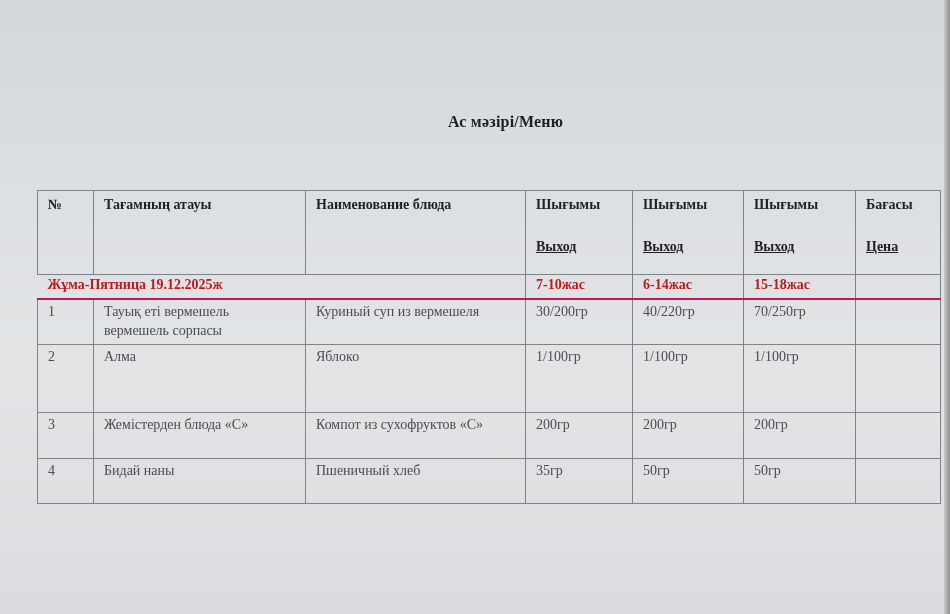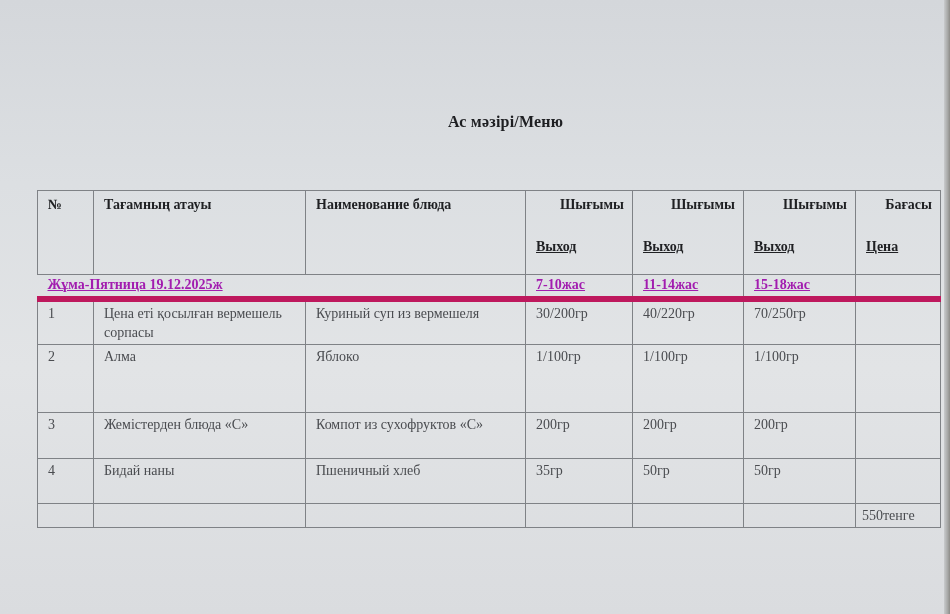--- a/index.html
+++ b/index.html
@@ -58,34 +58,32 @@
       font-weight: normal;
     }
     table.menu td.hdr {
       font-weight: bold;
       color: #1f2023;
       font-size: 14px;
       padding-top: 4px;
     }
     table.menu tr.day td {
       font-weight: bold;
-      color: #a21caf;
+      color: #b91c1c;
       border-top: none;
-      border-bottom: 6px solid #be185d;
+      border-bottom: 2px solid #be185d;
       padding-top: 0;
-      text-decoration: underline;
     }
     table.menu tr.day td.noside {
       border-left: none;
       border-right: none;
     }
     .sub {
       display: block;
       height: 22px;
-      text-align: right;
     }
     .sub2 {
       display: block;
       margin-top: 20px;
       text-decoration: underline;
     }
     .total {
       font-weight: bold;
       color: #1f2023;
     }
@@ -126,27 +124,27 @@
       <span class="sub2">Выход</span>
     </td>
     <td class="hdr">
       <span class="sub">Бағасы</span>
       <span class="sub2">Цена</span>
     </td>
   </tr>
   <tr class="day" style="height:24px;">
     <td colspan="3" class="noside" style="padding-left:10px;">Жұма-Пятница  19.12.2025ж</td>
     <td>7-10жас</td>
-    <td>11-14жас</td>
+    <td>6-14жас</td>
     <td>15-18жас</td>
     <td></td>
   </tr>
   <tr style="height:46px;">
     <td>1</td>
-    <td>Цена еті қосылған вермешель сорпасы</td>
+    <td>Тауық еті вермешель вермешель сорпасы</td>
     <td>Куриный суп из вермешеля</td>
     <td>30/200гр</td>
     <td>40/220гр</td>
     <td>70/250гр</td>
     <td></td>
   </tr>
   <tr style="height:68px;">
     <td>2</td>
     <td>Алма</td>
     <td>Яблоко</td>
@@ -166,23 +164,14 @@
   </tr>
   <tr style="height:45px;">
     <td>4</td>
     <td>Бидай наны</td>
     <td>Пшеничный хлеб</td>
     <td>35гр</td>
     <td>50гр</td>
     <td>50гр</td>
     <td></td>
   </tr>
-  <tr style="height:24px;">
-    <td></td>
-    <td></td>
-    <td></td>
-    <td></td>
-    <td></td>
-    <td></td>
-    <td class="total" style="padding-left:6px;">550тенге</td>
-  </tr>
 </tbody>
   </table>
 
 </body></html>

